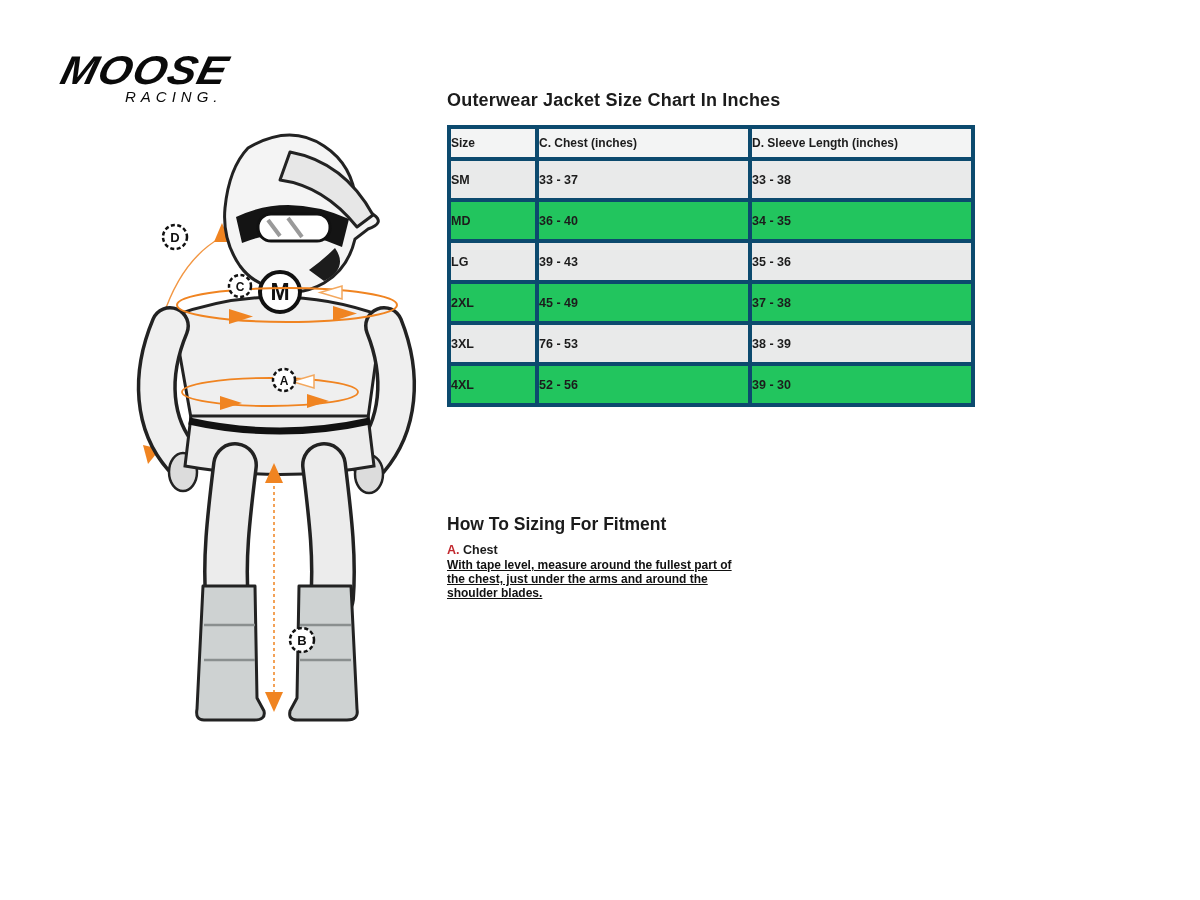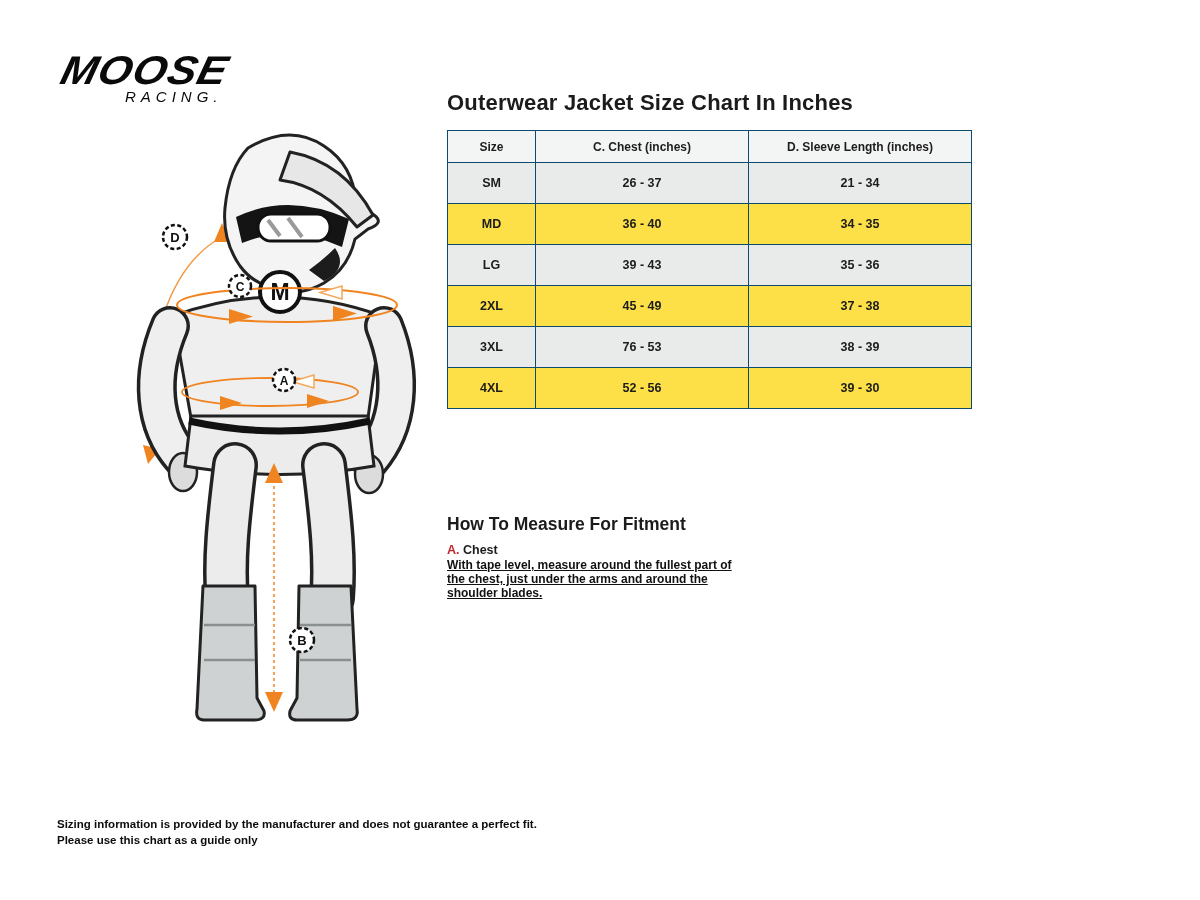--- a/index.html
+++ b/index.html
@@ -9,28 +9,28 @@
 
   
   .logo { position:absolute; left:57px; top:50px; width:200px; color:#0a0a0a; }
   .logo-top { font-size:40px; font-weight:bold; font-style:italic; letter-spacing:1px;
               transform:skewX(-14deg) scaleX(1.08); transform-origin:left bottom; line-height:1; }
   .logo-bottom { font-size:15px; font-weight:normal; font-style:italic; letter-spacing:5px;
                  margin-top:-2px; margin-left:68px; }
 
   
   .chart-area { position:absolute; left:447px; top:90px; width:524px; }
-  .chart-title { font-size:22px; font-weight:bold; letter-spacing:0.2px; margin-bottom:14px; }
+  .chart-title { font-size:18px; font-weight:bold; letter-spacing:0.2px; margin-bottom:14px; }
   table.size-table { width:524px; border-collapse:collapse; table-layout:fixed; }
   table.size-table th, table.size-table td {
-    border:1px solid #0c4a6e; text-align:center; vertical-align:middle;
+    border:4px solid #0c4a6e; text-align:left; vertical-align:middle;
     font-size:12.5px; font-weight:bold; color:#1c1c1c;
   }
   table.size-table th { height:32px; background:#f3f4f4; font-size:12px; }
-  table.size-table td { height:41px; background:#fde047; }
+  table.size-table td { height:41px; background:#22c55e; }
   table.size-table tbody tr:nth-child(odd) td { background:#e9eaea; }
   table.size-table col.c-size { width:88px; }
   table.size-table col.c-chest { width:213px; }
   table.size-table col.c-sleeve { width:223px; }
 
   
   .measure-section { position:absolute; left:447px; top:514px; width:660px; }
   .measure-title { font-size:17.5px; font-weight:bold; margin-bottom:8px; }
   .measure-cols { display:flex; gap:39px; }
   .measure-item { }
@@ -139,22 +139,22 @@
       <thead>
         <tr>
           <th>Size</th>
           <th>C. Chest (inches)</th>
           <th>D. Sleeve Length (inches)</th>
         </tr>
       </thead>
       <tbody id="size-rows">
           <tr>
             <td>SM</td>
-            <td>26 - 37</td>
-            <td>21 - 34</td>
+            <td>33 - 37</td>
+            <td>33 - 38</td>
           </tr>
           <tr>
             <td>MD</td>
             <td>36 - 40</td>
             <td>34 - 35</td>
           </tr>
           <tr>
             <td>LG</td>
             <td>39 - 43</td>
             <td>35 - 36</td>
@@ -172,30 +172,26 @@
           <tr>
             <td>4XL</td>
             <td>52 - 56</td>
             <td>39 - 30</td>
           </tr>
         </tbody>
     </table>
   </div>
 
   <div class="measure-section">
-    <div class="measure-title">How To Measure For Fitment</div>
+    <div class="measure-title">How To Sizing For Fitment</div>
     <div class="measure-cols">
       <div class="measure-item col-a">
         <div class="measure-label">
           <span class="measure-letter">A.</span>
           <span>Chest</span>
         </div>
         <div class="measure-text">With tape level, measure around the fullest part of the chest, just under the arms and around the shoulder blades.</div>
       </div>
     </div>
   </div>
 
-  <div class="footer">
-    <div>Sizing information is provided by the manufacturer and does not guarantee a perfect fit.</div>
-    <div>Please use this chart as a guide only</div>
-  </div>
 
 </div>
 
 </body></html>

